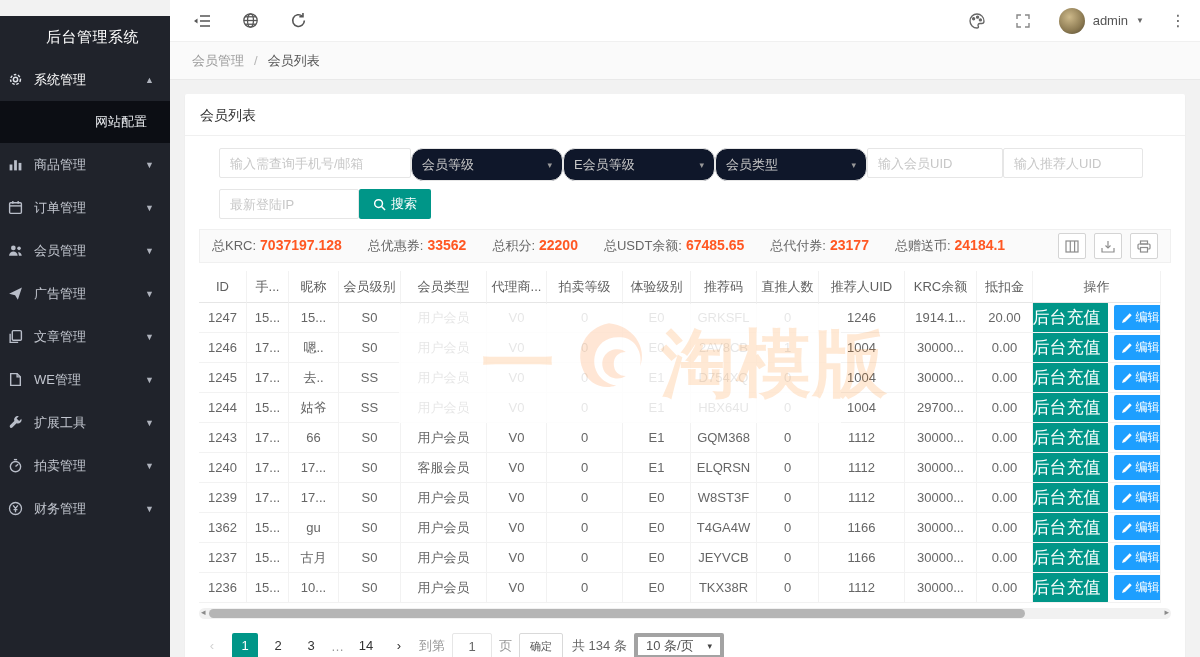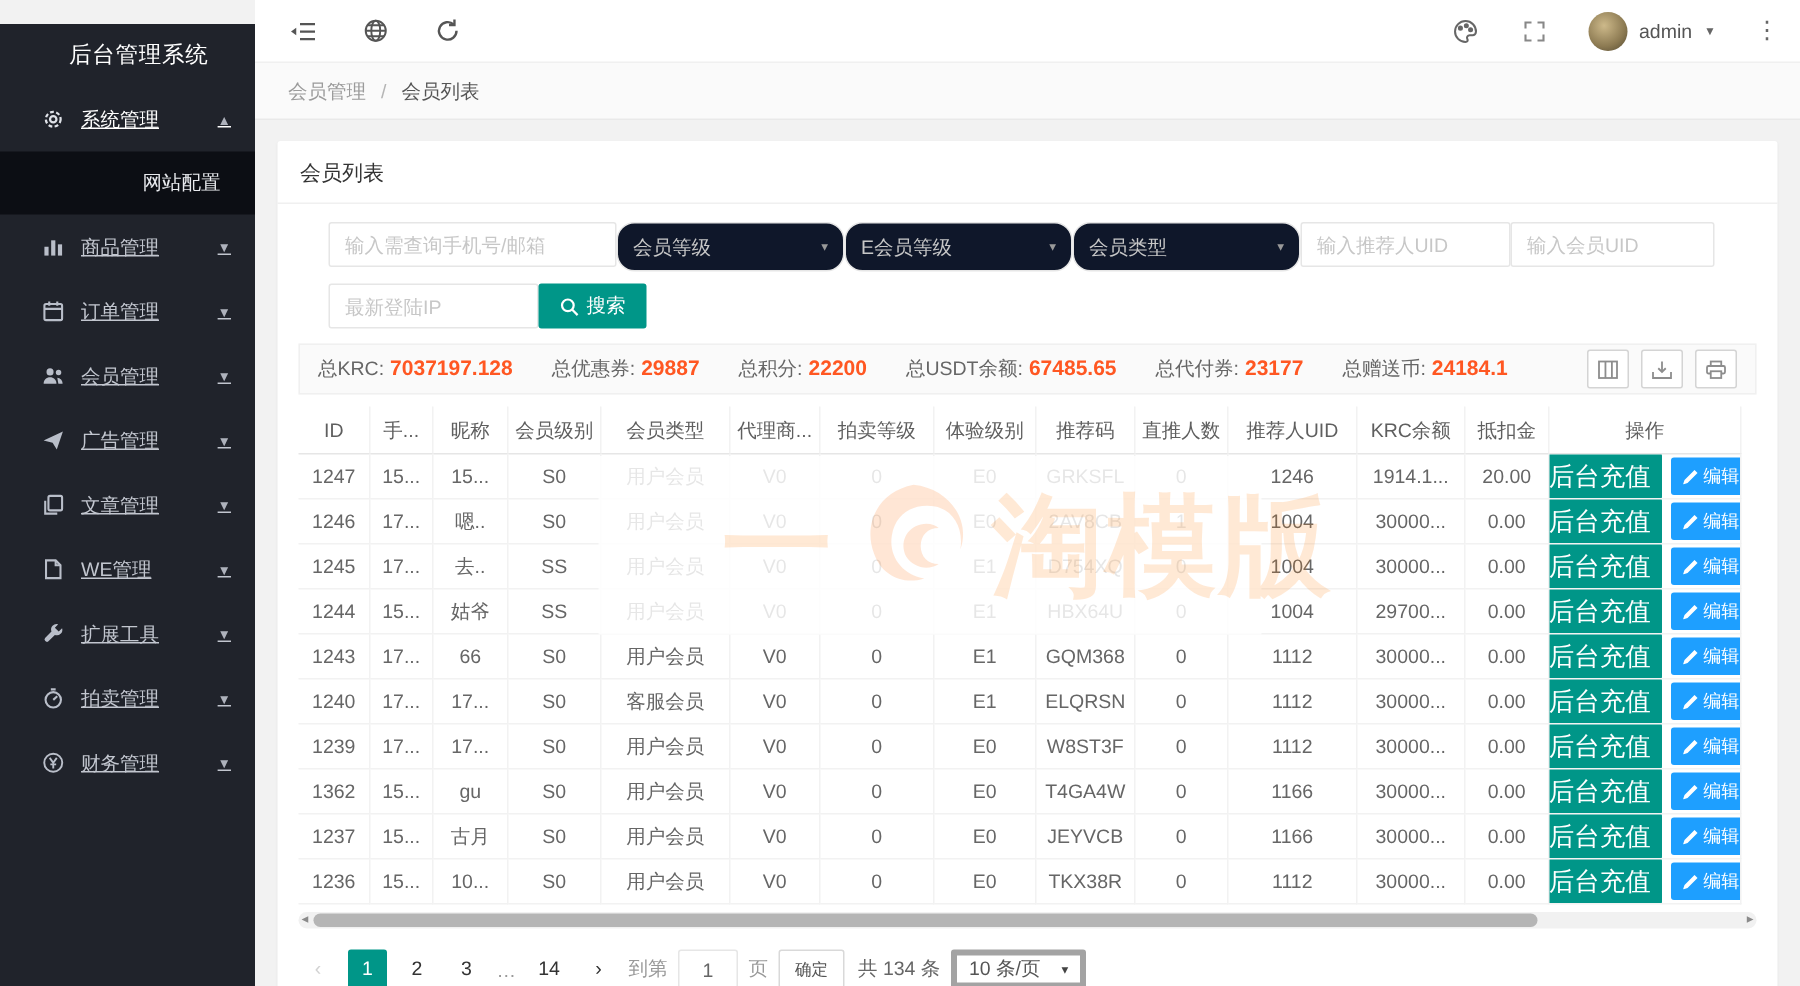--- a/index.html
+++ b/index.html
@@ -2,21 +2,21 @@
 <html><head>
 <meta charset="utf-8">
 <style>
   * { margin:0; padding:0; box-sizing:border-box; }
   html,body { width:1200px; height:657px; overflow:hidden;
     font-family:"Liberation Sans","DejaVu Sans",sans-serif; background:#f2f2f2; font-size:13px; color:#666; }
 
   
   .sidebar { position:absolute; left:0; top:16px; width:170px; height:657px; background:#20232b; z-index:10; }
   .logo { height:42px; line-height:42px; color:#fff; font-size:15px; padding-left:46px; letter-spacing:.5px; }
-  .menu-item { height:43px; display:flex; align-items:center; padding:0 16px 0 28px; color:#c2c6cf; cursor:pointer;text-decoration:underline; }
+  .menu-item { height:43px; display:flex; align-items:center; padding:0 16px 0 8px; color:#c2c6cf; cursor:pointer; }
   .menu-item .mi { width:15px; height:15px; margin-right:11px; flex:0 0 15px; }
   .menu-item .mi svg { display:block; }
   .menu-item .caret { margin-left:auto; font-size:9px; color:#aeb2bc; }
   .menu-item.open { color:#fff; }
   .submenu-item { height:42px; line-height:42px; background:#0c0e14; color:#e8eaee; padding-left:95px; cursor:pointer; }
 
   
   .main { position:absolute; left:170px; top:0; right:0; bottom:0; }
   .topbar { height:42px; background:#fff; border-bottom:1px solid #f0f0f0; display:flex; align-items:center; padding:0 14px 0 22px; }
   .tb-icon { width:20px; height:20px; margin-right:28px; cursor:pointer; display:flex; align-items:center; justify-content:center; }
@@ -287,38 +287,38 @@
             <span class="sel-caret">▾</span>
           </div>
           <div class="f-select w2">
             <span>E会员等级</span>
             <span class="sel-caret">▾</span>
           </div>
           <div class="f-select w2">
             <span>会员类型</span>
             <span class="sel-caret">▾</span>
           </div>
+          <input class="f-input w3" placeholder="输入会员UID" style="">
           <input class="f-input w4" placeholder="输入推荐人UID" style="">
-          <input class="f-input w3" placeholder="输入会员UID" style="">
         </div>
         <div class="f-row">
           <input class="f-input w4" placeholder="最新登陆IP" style="">
           <button class="search-btn">
             <svg width="13" height="13" viewBox="0 0 14 14" fill="none" stroke="#fff" stroke-width="1.6">
                 <circle cx="6" cy="6" r="4.2"></circle>
                 <line x1="9.2" y1="9.2" x2="13" y2="13"></line>
               </svg>
             <span>搜索</span>
           </button>
         </div>
       </div>
 
       <div class="stats">
         <span class="stat"><span class="s-label">总KRC:</span><span class="s-value">7037197.128</span></span>
-        <span class="stat"><span class="s-label">总优惠券:</span><span class="s-value">29887</span></span>
+        <span class="stat"><span class="s-label">总优惠券:</span><span class="s-value">33562</span></span>
         <span class="stat"><span class="s-label">总积分:</span><span class="s-value">22200</span></span>
         <span class="stat"><span class="s-label">总USDT余额:</span><span class="s-value">67485.65</span></span>
         <span class="stat"><span class="s-label">总代付券:</span><span class="s-value">23177</span></span>
         <span class="stat"><span class="s-label">总赠送币:</span><span class="s-value">24184.1</span></span>
         <span class="stats-tools">
           <span class="tool-btn">
             <svg width="14" height="13" viewBox="0 0 14 13" fill="none" stroke="#8d8d8d" stroke-width="1.2">
                 <rect x="1" y="1" width="12" height="11"></rect>
                 <line x1="5.3" y1="1" x2="5.3" y2="12"></line>
                 <line x1="9.6" y1="1" x2="9.6" y2="12"></line>

